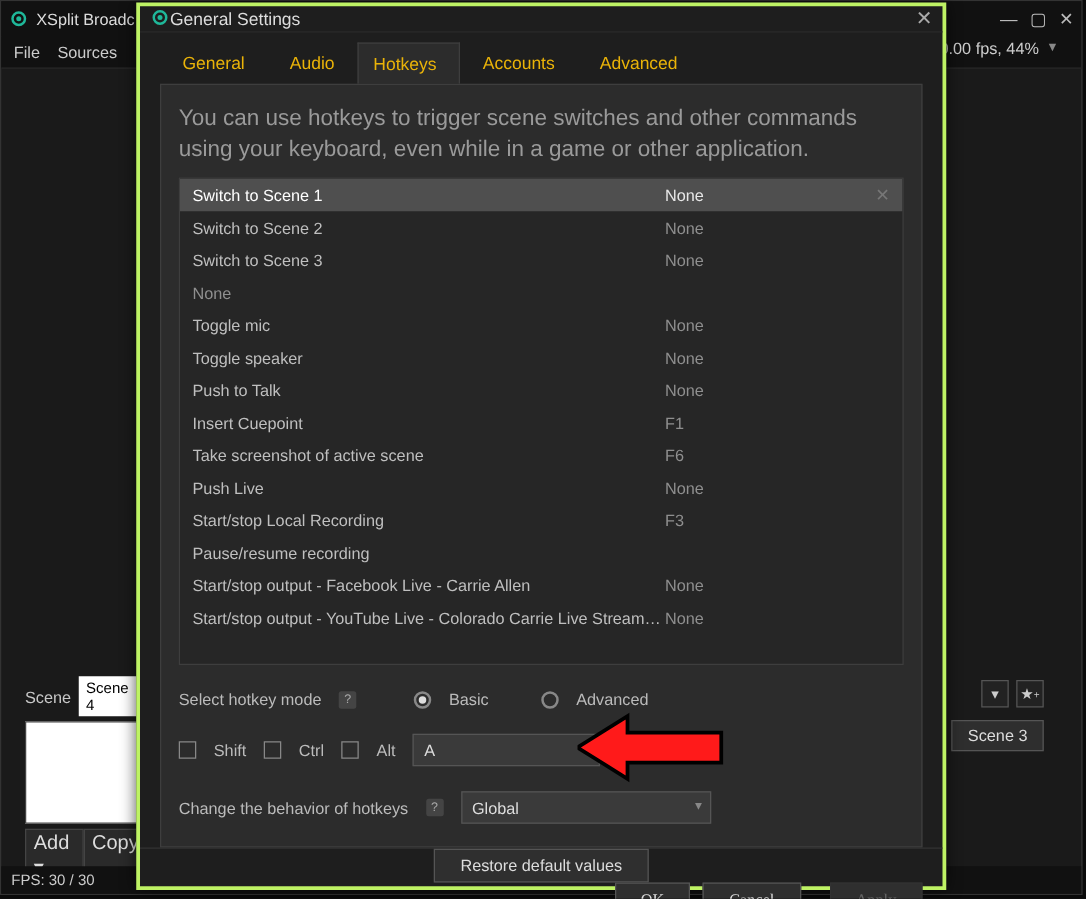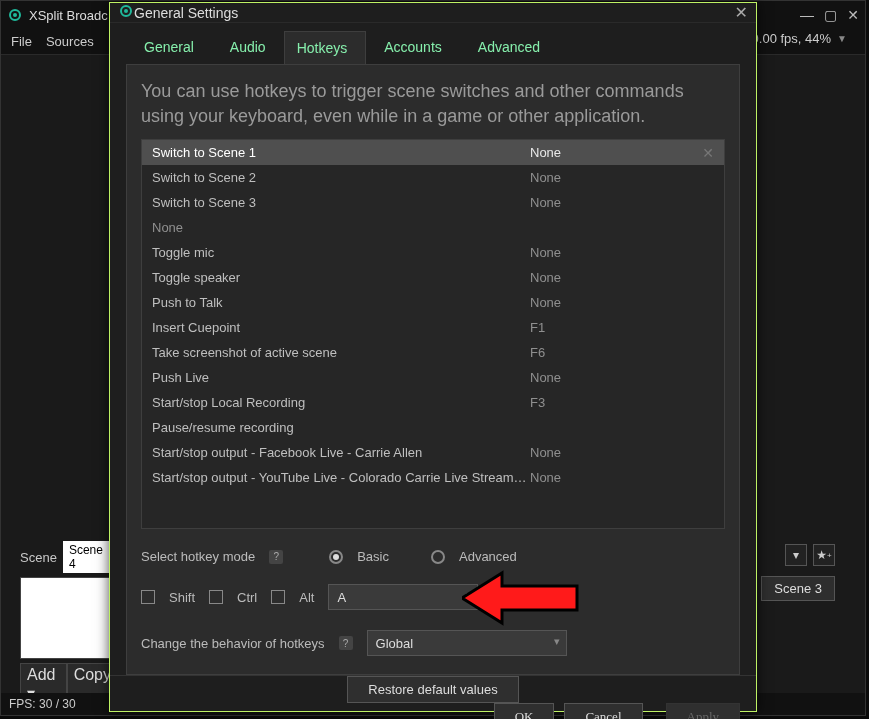--- a/index.html
+++ b/index.html
@@ -48,45 +48,45 @@
   .right-scene-btn {
     position:absolute; top:575px; right:30px;
     background:#2e2e2e; border:1px solid #555; color:#ddd;
     padding:4px 12px; font-size:13px;
   }
   .right-icons { position:absolute; top:543px; right:30px; display:flex; gap:6px;}
   .iconbox { width:22px; height:22px; background:#222; border:1px solid #555; display:flex; align-items:center; justify-content:center; color:#ccc; font-size:12px;}
   
   .dialog {
     position: absolute; left: 109px; top: 2px; width: 648px; height: 710px;
-    background: #1e1e1e; border: 1px solid #bef264;
+    background: #1e1e1e; border: 3px solid #bef264;
     box-shadow: 0 0 12px rgba(0,0,0,0.7);
     display: flex; flex-direction: column;
   }
   .dialog-titlebar {
     height: 30px; display: flex; align-items: center; padding: 0 8px;
     color: #ddd; font-size: 14px; border-bottom: 1px solid #2a2a2a;
   }
   .dialog-titlebar .close { margin-left:auto; font-size:16px; color:#aaa; cursor:pointer;}
   .tabs { display:flex; padding: 8px 16px 0 16px; gap: 0; }
   .tab {
-    padding: 8px 18px; color:#86efac; font-size:14px; cursor:pointer;
+    padding: 8px 18px; color:#eab308; font-size:14px; cursor:pointer;
   }
   .tab.active { background:#2c2c2c; border:1px solid #3e3e3e; border-bottom:none;padding-left:12px; }
   .tab-body {
     margin: 0 16px 0 16px; background:#2c2c2c; border:1px solid #3e3e3e;
     flex: 1; padding: 14px 14px 18px 14px; display:flex; flex-direction:column;
   }
   .desc { color:#9a9a9a; font-size:18px; line-height:1.4; margin-bottom:10px;}
   .hk-list {
     border:1px solid #3e3e3e; background:#262626;
     height: 390px; overflow:hidden;
   }
   .hk-row {
-    display:flex; align-items:center; height:25px; padding:0 10px;
+    display:flex; align-items:center; height:25px; padding:13px 10px;
     color:#bfbfbf; font-size:13px;
   }
   .hk-row .name { flex: 0 0 378px; white-space:nowrap; overflow:hidden; text-overflow:ellipsis;}
   .hk-row .val  { flex: 1; color:#8f8f8f;}
   .hk-row .x    { color:#777; font-size:14px; visibility:hidden;}
   .hk-row.selected { background:#4f4f4f; color:#fff;}
   .hk-row.selected .val { color:#e8e8e8;}
   .hk-row.selected .x { visibility:visible;}
   .form-row { display:flex; align-items:center; gap:14px; margin-top:20px; color:#bbb;}
   .help { width:14px; height:14px; background:#444; color:#aaa; display:inline-flex; align-items:center; justify-content:center; font-size:10px; border-radius:2px;}

